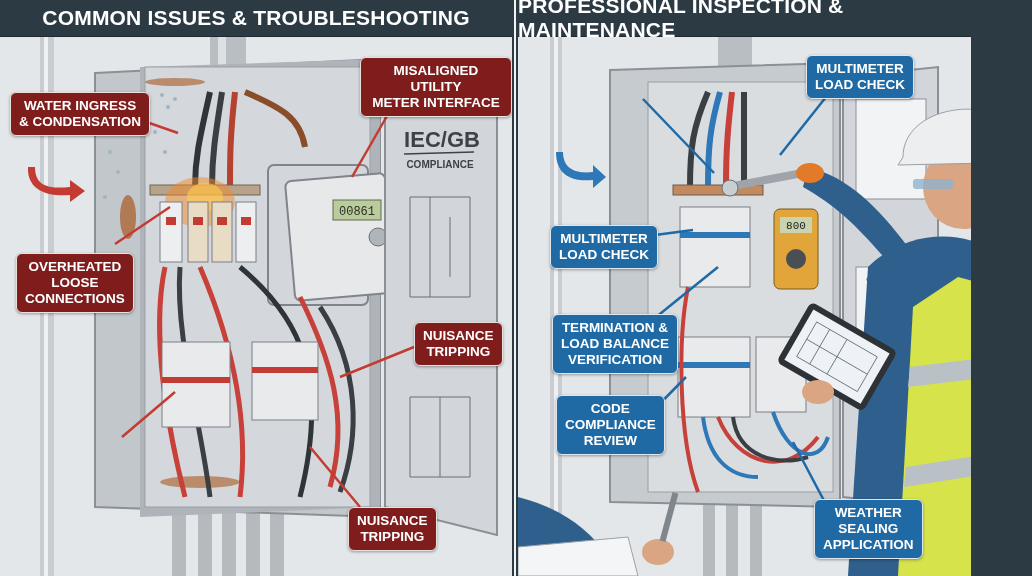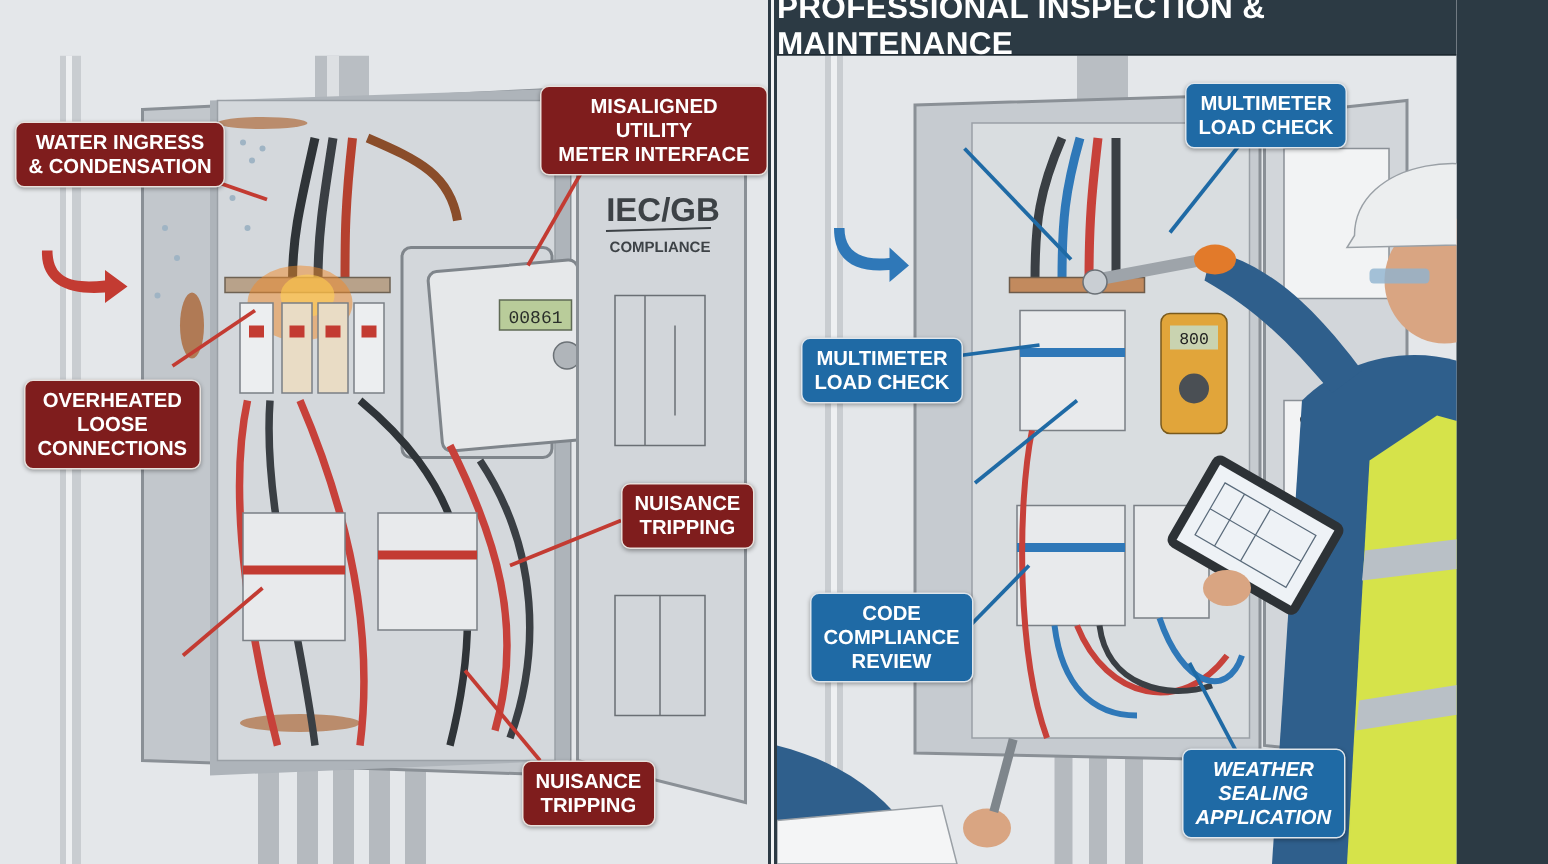--- a/index.html
+++ b/index.html
@@ -22,26 +22,27 @@
   .scene { position: absolute; top: 37px; left: 0; right: 0; bottom: 0; }
   .scene svg { position: absolute; left: 0; top: 0; }
 
   .callout {
     position: absolute; z-index: 4; color: #fff; font-weight: 700; text-align: center;
     font-size: 13.5px; line-height: 16px; padding: 5px 8px; border-radius: 6px;
     text-transform: uppercase; white-space: pre-line;
     box-shadow: 0 1px 3px rgba(0,0,0,0.35);
   }
   .callout.red { background: #7f1d1d; border: 1.5px solid #e7e0dc; }
-  .callout.blue { background: #1f6aa5; border: 1.5px solid #dfe6ec; }
+  .callout.blue { background: #1f6aa5; border: 1.5px solid #dfe6ec; margin-left: 16px; }
 </style>
 </head>
 <body>
 
 <div class="panel panel-left">
+  <div class="header">COMMON ISSUES &amp; TROUBLESHOOTING</div>
   <div class="scene">
     <svg width="512" height="539" viewBox="0 0 512 539">
 
       <rect x="40" y="0" width="14" height="539" fill="#c9cdd1"></rect>
       <rect x="44" y="0" width="4" height="539" fill="#eef0f2"></rect>
       <rect x="210" y="0" width="36" height="44" fill="#b9bec3"></rect>
       <rect x="218" y="0" width="8" height="44" fill="#dde0e3"></rect>
 
       <g fill="#b5babf">
         <rect x="172" y="470" width="14" height="69"></rect>
@@ -134,21 +135,21 @@
       <g stroke="#c33b32" stroke-width="2.5" fill="none">
         <path d="M132 80 L178 96"></path>
         <path d="M395 65 L352 140"></path>
         <path d="M115 207 L170 170"></path>
         <path d="M414 310 L340 340"></path>
         <path d="M122 400 L175 355"></path>
         <path d="M360 470 L310 410"></path>
       </g>
     </svg>
 
-    <div class="callout red" style="left:10px; top:44px;">WATER INGRESS
+    <div class="callout red" style="left:10px; top:55px;">WATER INGRESS
 &amp; CONDENSATION</div>
     <div class="callout red" style="left:360px; top:20px;">MISALIGNED UTILITY
 METER INTERFACE</div>
     <div class="callout red" style="left:16px; top:192px;margin-top:24px;">OVERHEATED
 LOOSE
 CONNECTIONS</div>
     <div class="callout red" style="left:414px; top:285px;">NUISANCE
 TRIPPING</div>
     <div class="callout red" style="left:348px; top:470px;">NUISANCE
 TRIPPING</div>
@@ -246,20 +247,23 @@
         <path d="M132 285 L200 230"></path>
         <path d="M117 392 L168 340"></path>
         <path d="M312 475 L275 405"></path>
       </g>
     </svg>
 
     <div class="callout blue" style="left:272px; top:18px;">MULTIMETER
 LOAD CHECK</div>
     <div class="callout blue" style="left:16px; top:188px;">MULTIMETER
 LOAD CHECK</div>
+    <div class="callout blue" style="left:18px; top:277px;">TERMINATION &amp;
+LOAD BALANCE
+VERIFICATION</div>
     <div class="callout blue" style="left:22px; top:358px;">CODE
 COMPLIANCE
 REVIEW</div>
-    <div class="callout blue" style="left:270px; top:462px;font-style:italic;">WEATHER
+    <div class="callout blue" style="left:280px; top:462px;">WEATHER
 SEALING
 APPLICATION</div>
   </div>
 </div>
 
 </body></html>

